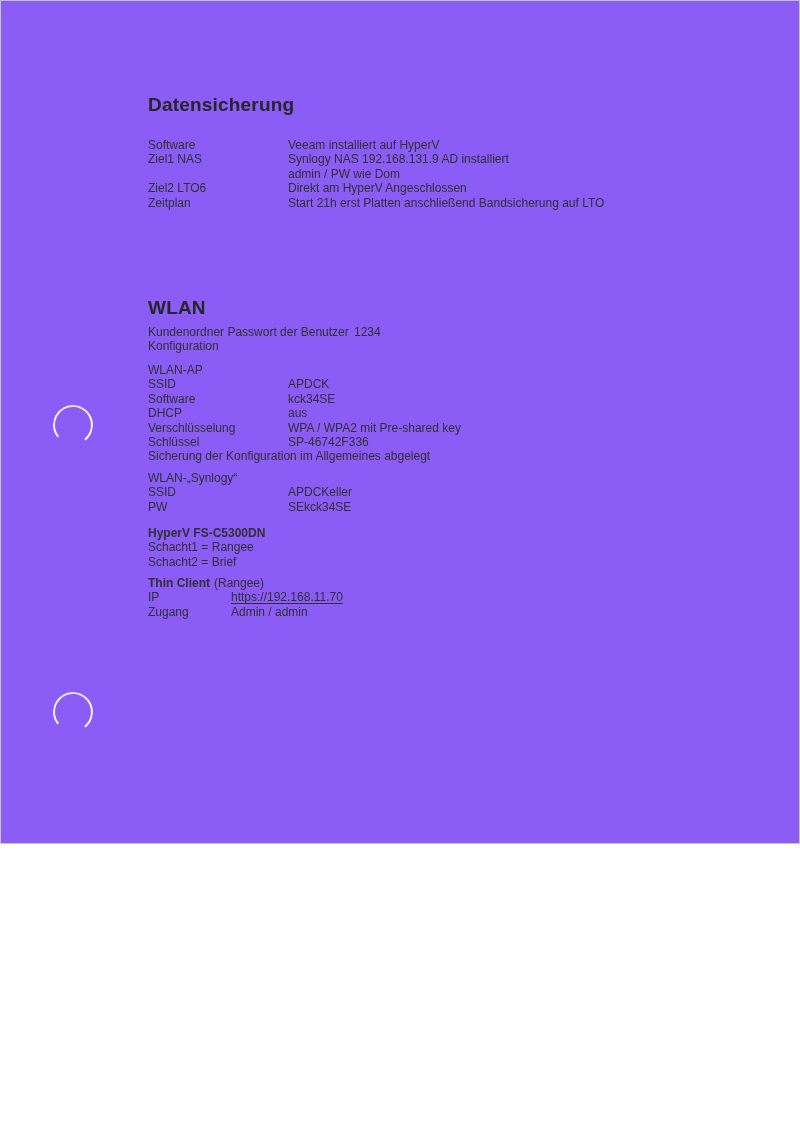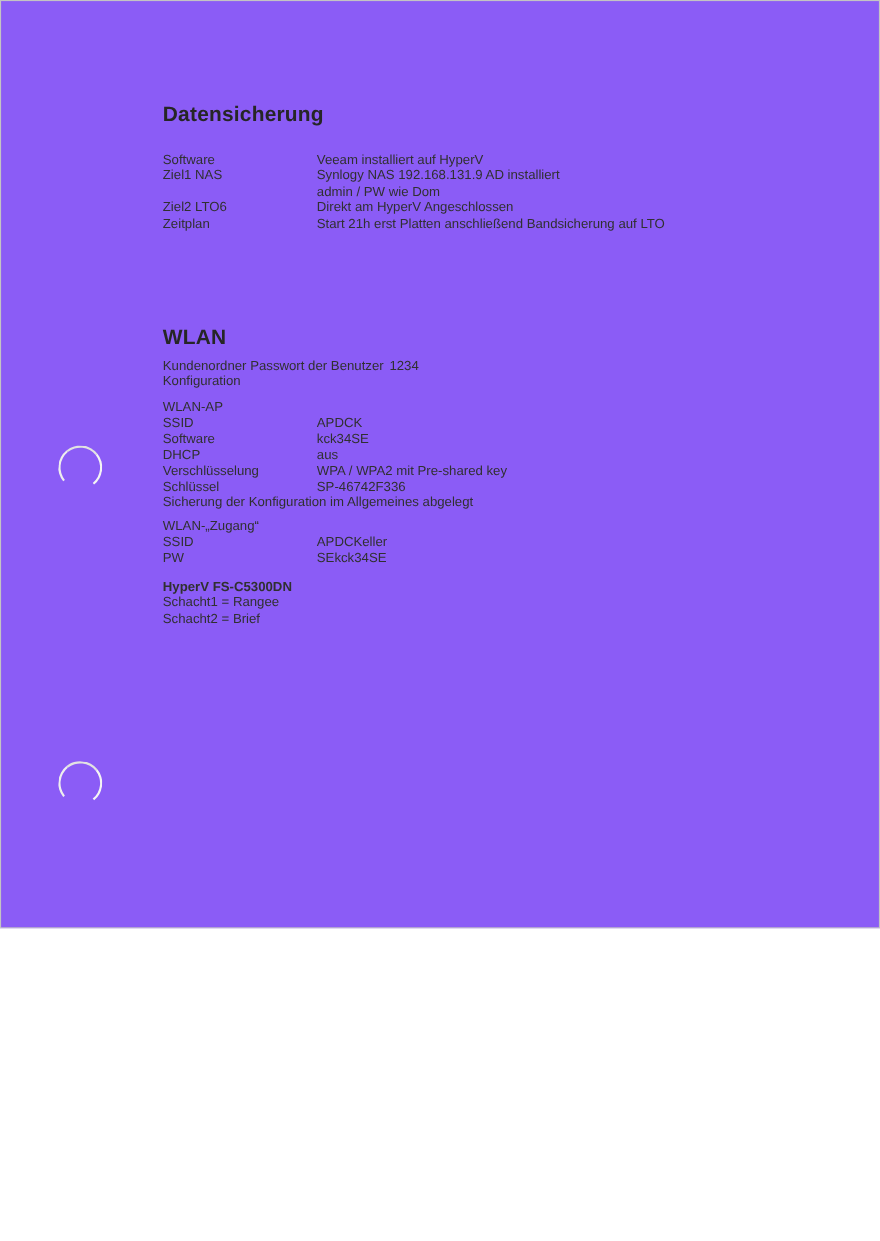--- a/index.html
+++ b/index.html
@@ -116,21 +116,21 @@
         <span class="lbl">Schlüssel</span>
         <span class="val">SP-46742F336</span>
       </div>
       <div class="ln">
         <span class="lbl">Sicherung der Konfiguration im Allgemeines abgelegt</span>
       </div>
     </div>
 
     <div class="block" style="top:470px">
       <div class="ln">
-        <span class="lbl">WLAN-„Zugang“</span>
+        <span class="lbl">WLAN-„Synlogy“</span>
       </div>
       <div class="ln">
         <span class="lbl">SSID</span>
         <span class="val">APDCKeller</span>
       </div>
       <div class="ln">
         <span class="lbl">PW</span>
         <span class="val">SEkck34SE</span>
       </div>
     </div>
@@ -140,20 +140,33 @@
         <span class="lbl b">HyperV FS-C5300DN</span>
       </div>
       <div class="ln">
         <span class="lbl">Schacht1 = Rangee</span>
       </div>
       <div class="ln">
         <span class="lbl">Schacht2 = Brief</span>
       </div>
     </div>
 
+    <div class="block" style="top:575px">
+      <div class="ln">
+        <span class="b">Thin Client</span><span class="rest">(Rangee)</span>
+      </div>
+      <div class="ln">
+        <span class="lbl">IP</span>
+        <span class="val-tc url">https://192.168.11.70</span>
+      </div>
+      <div class="ln">
+        <span class="lbl">Zugang</span>
+        <span class="val-tc">Admin / admin</span>
+      </div>
+    </div>
 
   </div>
 
   <div class="hole hole-1"></div>
   <div class="hole hole-2"></div>
   <div class="edge-v"></div>
   <div class="edge-h"></div>
 </div>
 
 </body></html>

